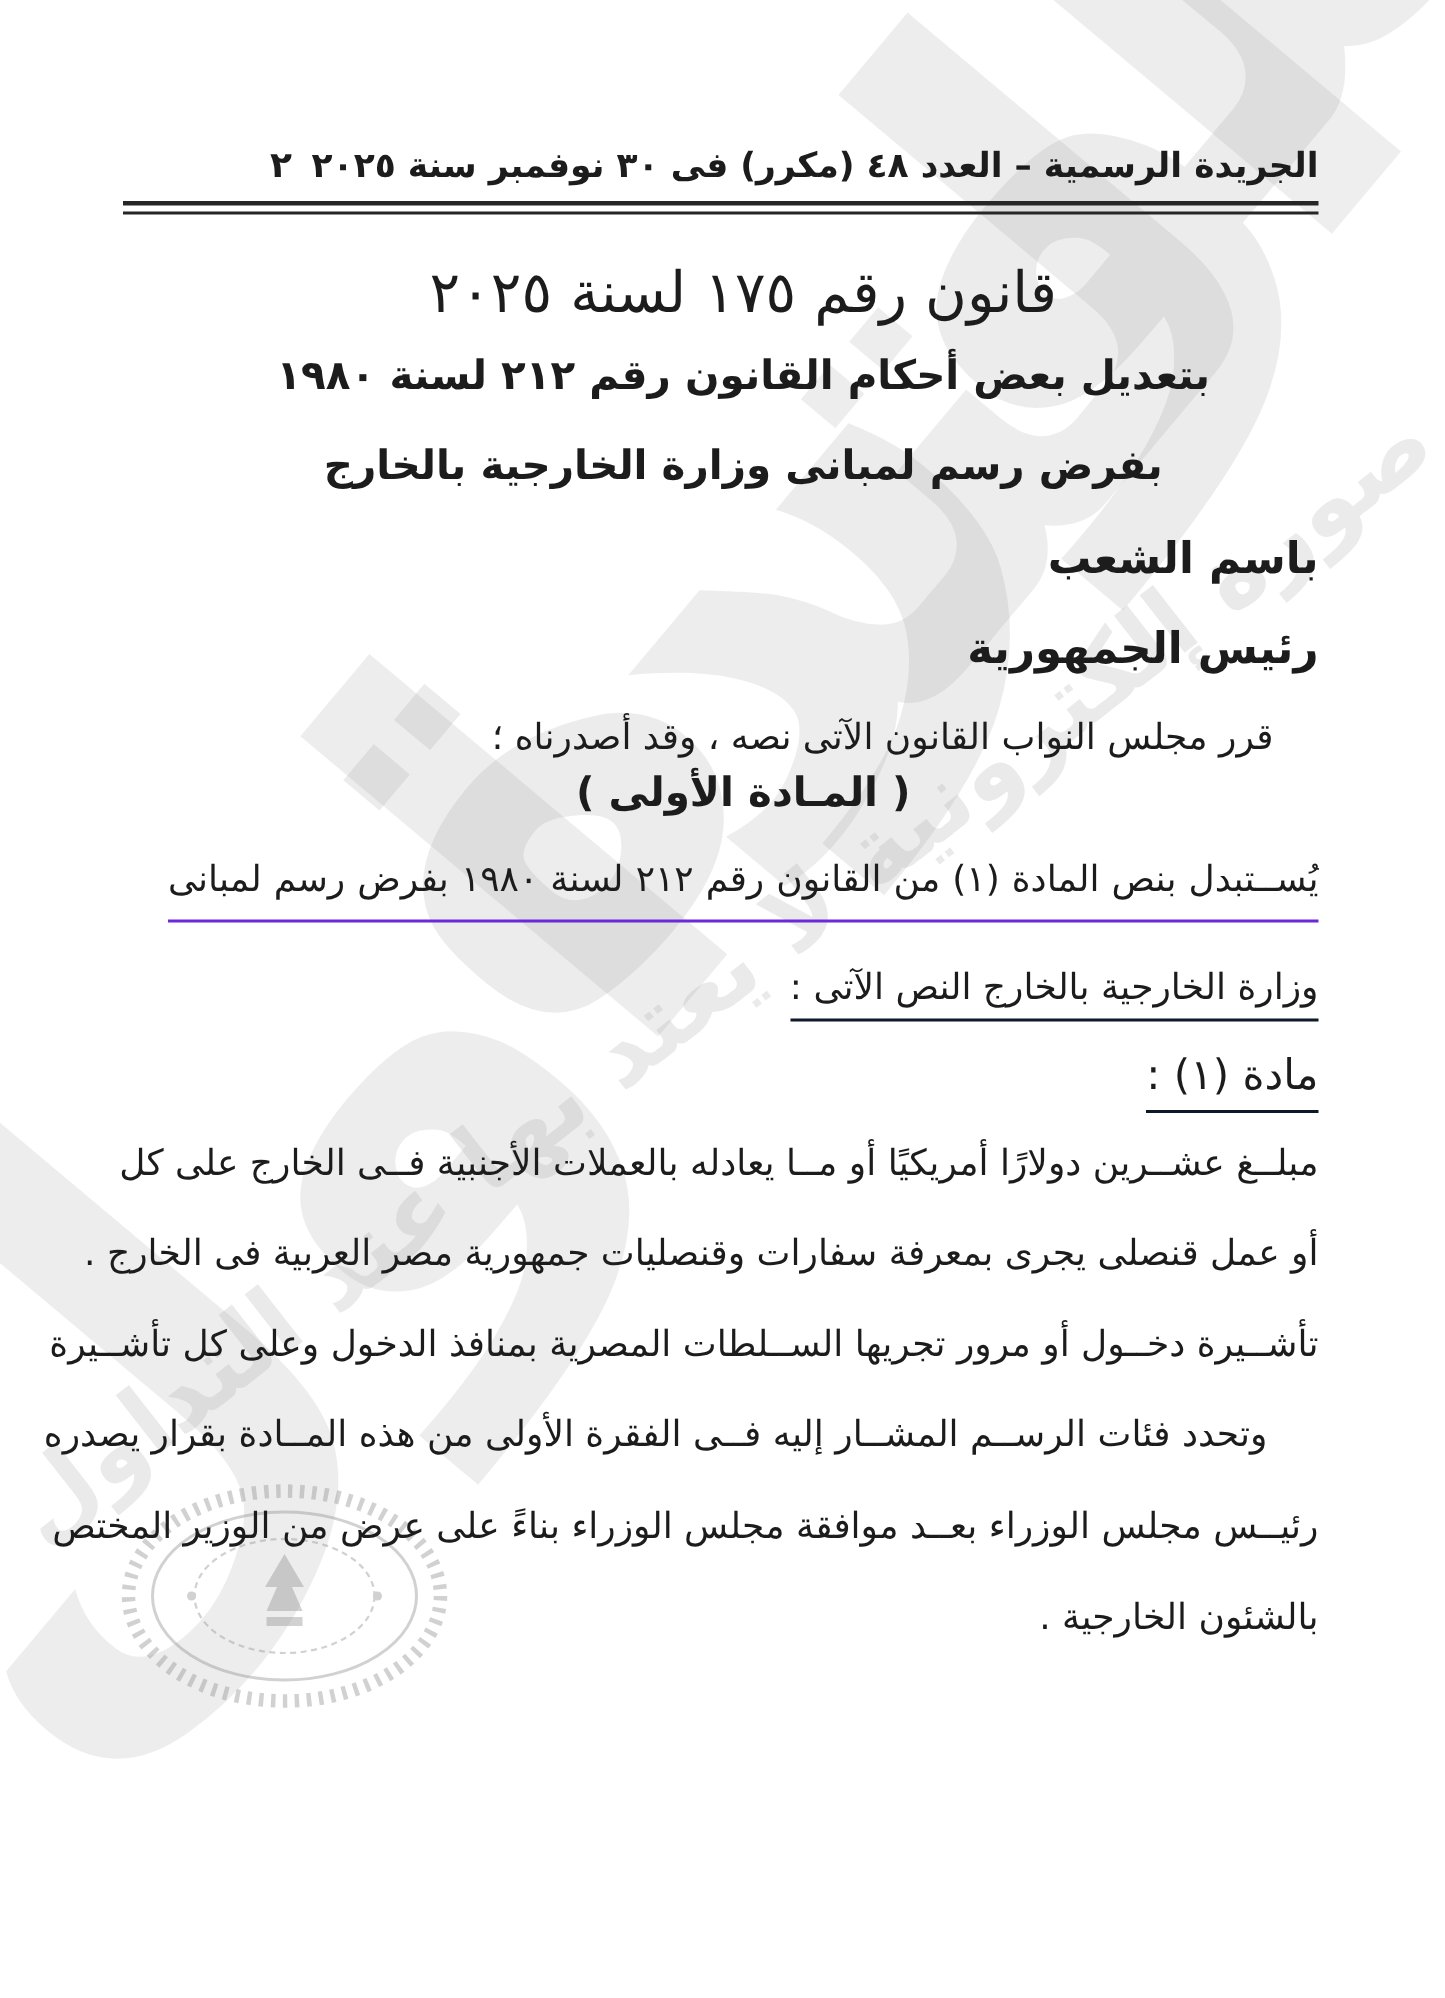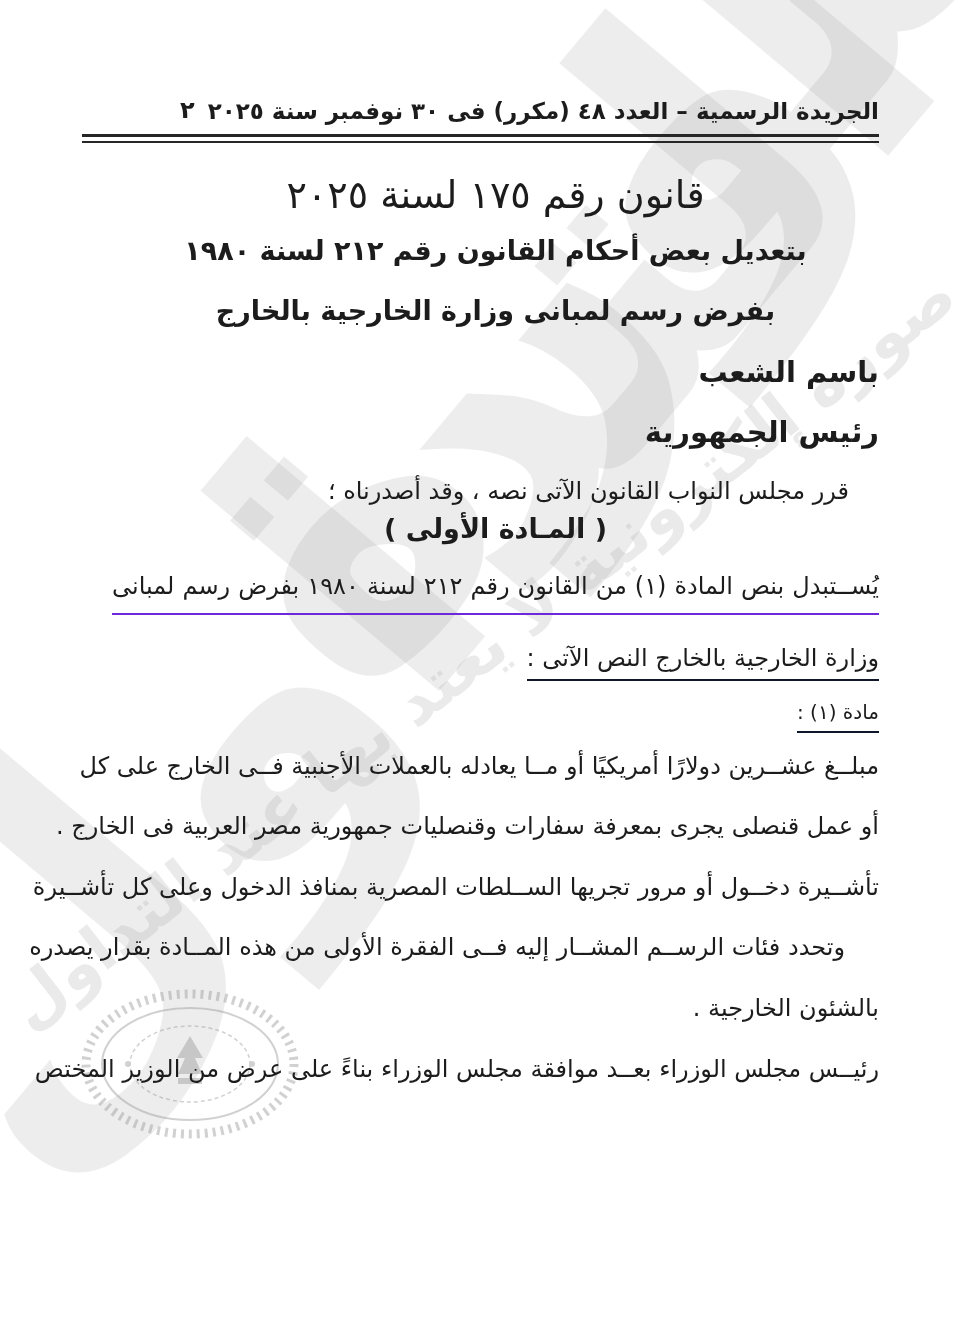--- a/index.html
+++ b/index.html
@@ -133,21 +133,21 @@
   .bline + .bline { margin-top: 27px; }
   .ul-full {
     border-bottom: 2px solid #6d28d9;
     padding-bottom: 9px;
   }
   .ul-span {
     border-bottom: 2px solid #0f172a;
     padding-bottom: 7px;
   }
   .indent { padding-right: 34px; }
-  .label-line { font-size: 20px; margin-top: 24px; }
+  .label-line { font-size: 28px; margin-top: 24px; }
 </style>
 </head>
 <body>
 
 <div class="page">
 
   <div class="wm-layer">
     <div class="wm-giant wm-giant-top">صورة</div>
     <div class="wm-giant wm-giant-bottom">التداول</div>
     <div class="wm-band">صورة إلكترونية لا يعتد بها عند التداول</div>
@@ -187,17 +187,17 @@
 
     <div class="label-line t-right nowrap">
       <span class="ul-span">مادة (١) :</span>
     </div>
 
     <div class="bline t-just nowrap">مبلــغ عشــرين دولارًا أمريكيًا أو مــا يعادله بالعملات الأجنبية فــى الخارج على كل</div>
     <div class="bline t-right nowrap">أو عمل قنصلى يجرى بمعرفة سفارات وقنصليات جمهورية مصر العربية فى الخارج .</div>
     <div class="bline t-just nowrap">تأشــيرة دخــول أو مرور تجريها الســلطات المصرية بمنافذ الدخول وعلى كل تأشــيرة</div>
 
     <div class="bline t-just nowrap indent">وتحدد فئات الرســم المشــار إليه فــى الفقرة الأولى من هذه المــادة بقرار يصدره</div>
+    <div class="bline t-just nowrap">رئيــس مجلس الوزراء بعــد موافقة مجلس الوزراء بناءً على عرض من الوزير المختص</div>
     <div class="bline t-right nowrap">بالشئون الخارجية .</div>
-    <div class="bline t-just nowrap">رئيــس مجلس الوزراء بعــد موافقة مجلس الوزراء بناءً على عرض من الوزير المختص</div>
   </main>
 
 </div>
 
 </body></html>

